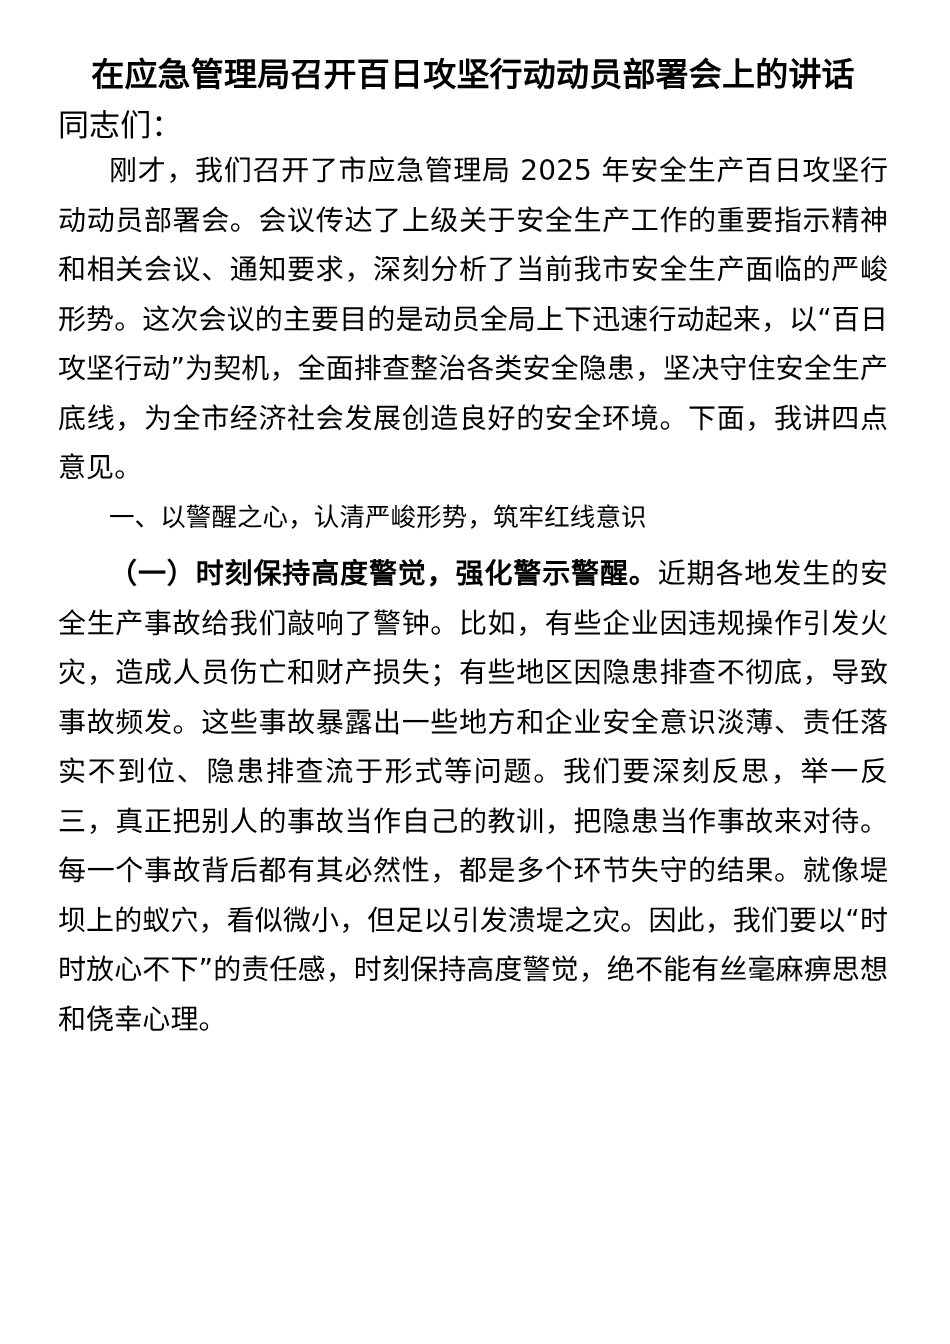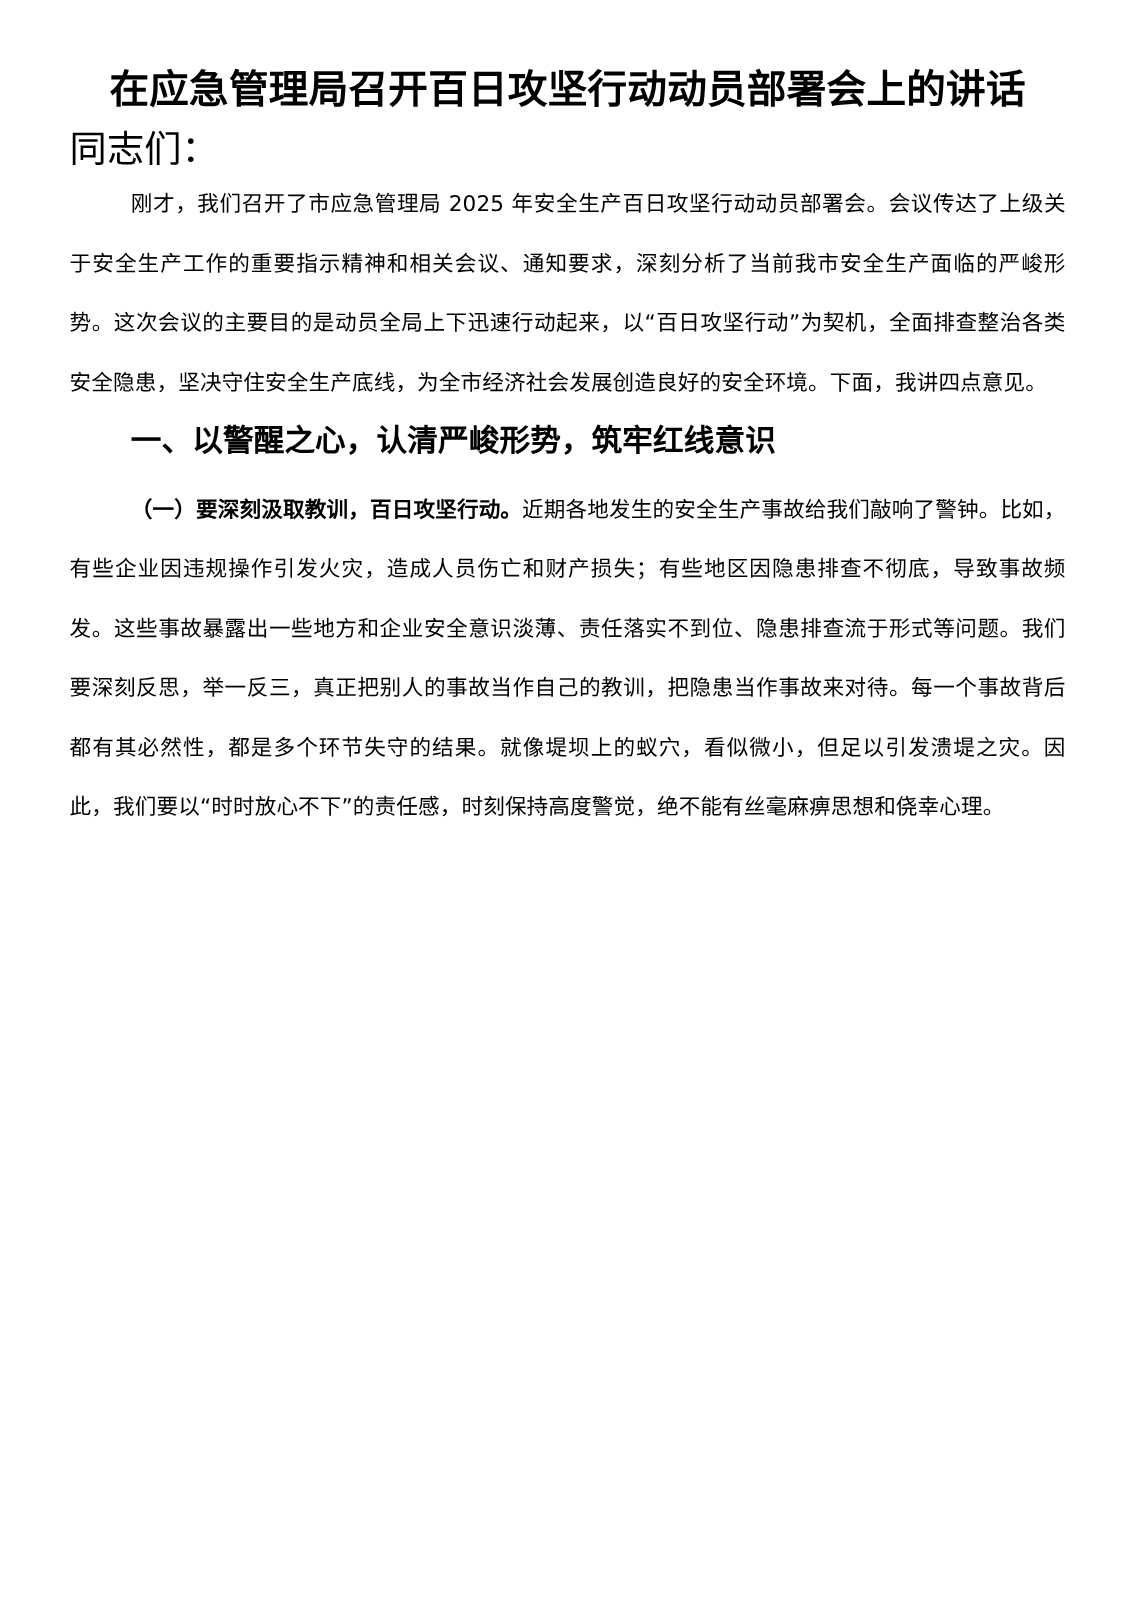--- a/index.html
+++ b/index.html
@@ -41,39 +41,39 @@
   }
   .salutation {
     font-size: 31px;
     line-height: 42px;
     margin: 0;
     padding-top: 6px;
     letter-spacing: 0.1px;
     color: #000000;
   }
   p.body-para {
-    font-size: 18px;
+    font-size: 28px;
     line-height: 49.5px;
     margin: 0;
     padding: 0;
     text-align: justify;
     text-justify: inter-ideograph;
     text-indent: 51px;
     letter-spacing: 0.1px;
     color: #000000;
     word-break: break-all;
   }
   p.heading-1 {
     font-size: 25.5px;
     line-height: 49.5px;
     margin: 0;
     padding: 0;
     text-indent: 51px;
     letter-spacing: 0.1px;
-    font-weight: 700;
+    font-weight: 400;
     color: #000000;
   }
   .lead-bold {
     font-weight: 700;
   }
   .spacer-sm {
     height: 7px;
   }
   .spacer-md {
     height: 10px;
@@ -89,19 +89,19 @@
 
     <p class="salutation">同志们：</p>
 
     <p class="body-para">刚才，我们召开了市应急管理局 2025 年安全生产百日攻坚行动动员部署会。会议传达了上级关于安全生产工作的重要指示精神和相关会议、通知要求，深刻分析了当前我市安全生产面临的严峻形势。这次会议的主要目的是动员全局上下迅速行动起来，以“百日攻坚行动”为契机，全面排查整治各类安全隐患，坚决守住安全生产底线，为全市经济社会发展创造良好的安全环境。下面，我讲四点意见。</p>
 
     <p class="heading-1">一、以警醒之心，认清严峻形势，筑牢红线意识</p>
 
 
     <div class="spacer-sm"></div>
 
-    <p class="body-para"><span class="lead-bold">（一）要深刻汲取教训，百日攻坚行动。</span><span>近期各地发生的安全生产事故给我们敲响了警钟。比如，有些企业因违规操作引发火灾，造成人员伤亡和财产损失；有些地区因隐患排查不彻底，导致事故频发。这些事故暴露出一些地方和企业安全意识淡薄、责任落实不到位、隐患排查流于形式等问题。我们要深刻反思，举一反三，真正把别人的事故当作自己的教训，把隐患当作事故来对待。每一个事故背后都有其必然性，都是多个环节失守的结果。就像堤坝上的蚁穴，看似微小，但足以引发溃堤之灾。因此，我们要以“时时放心不下”的责任感，时刻保持高度警觉，绝不能有丝毫麻痹思想和侥幸心理。</span></p>
+    <p class="body-para"><span class="lead-bold">（一）时刻保持高度警觉，强化警示警醒。</span><span>近期各地发生的安全生产事故给我们敲响了警钟。比如，有些企业因违规操作引发火灾，造成人员伤亡和财产损失；有些地区因隐患排查不彻底，导致事故频发。这些事故暴露出一些地方和企业安全意识淡薄、责任落实不到位、隐患排查流于形式等问题。我们要深刻反思，举一反三，真正把别人的事故当作自己的教训，把隐患当作事故来对待。每一个事故背后都有其必然性，都是多个环节失守的结果。就像堤坝上的蚁穴，看似微小，但足以引发溃堤之灾。因此，我们要以“时时放心不下”的责任感，时刻保持高度警觉，绝不能有丝毫麻痹思想和侥幸心理。</span></p>
 
     <div class="spacer-md"></div>
 
 
   </div>
 </div>
 
 </body></html>

